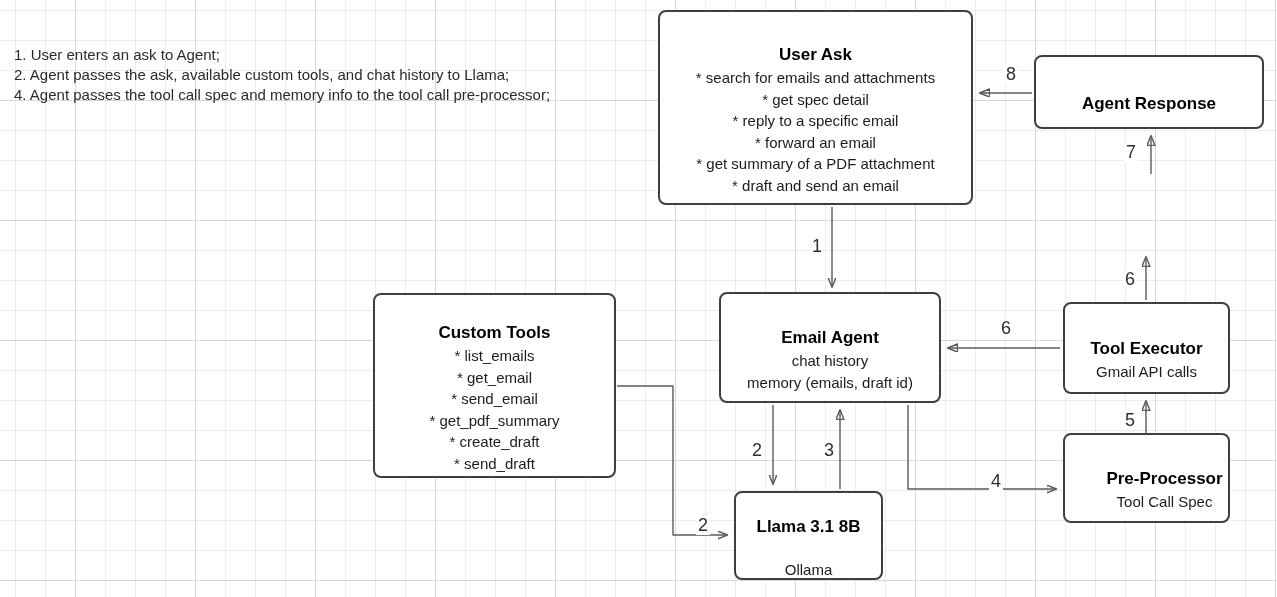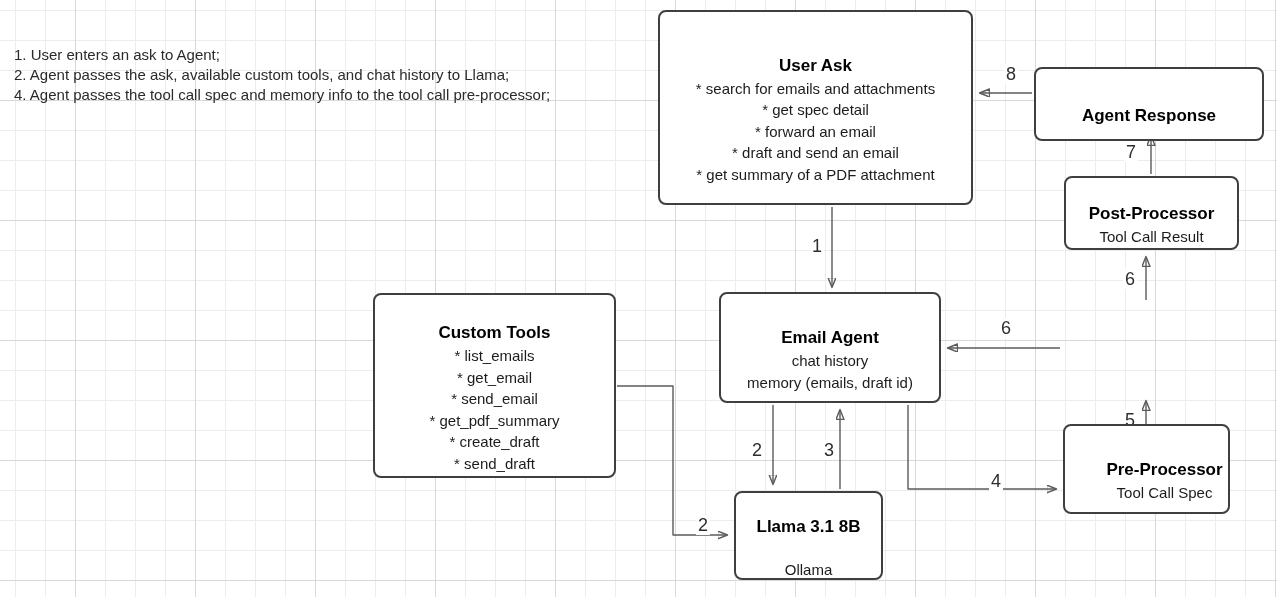--- a/index.html
+++ b/index.html
@@ -47,24 +47,24 @@
   }
   .box .title {
     font-weight: bold;
     font-size: 17px;
     line-height: 24px;
     color: #000000;
     margin-top: 24px;
   }
 
   .b-user-ask      { left: 658px;  top: 10px;  width: 315px; height: 195px; }
-  .b-agent-resp    { left: 1034px; top: 67px;  width: 230px; height: 74px; text-align: center; }
+  .b-agent-resp    { left: 1034px; top: 55px;  width: 230px; height: 74px; text-align: center; }
   .b-post-proc     { left: 1064px; top: 176px; width: 175px; height: 74px; }
   .b-tool-exec     { left: 1063px; top: 302px; width: 167px; height: 92px; }
-  .b-pre-proc      { left: 1063px; top: 424px; width: 167px; height: 90px; padding-left: 36px; }
+  .b-pre-proc      { left: 1063px; top: 433px; width: 167px; height: 90px; padding-left: 36px; }
   .b-email-agent   { left: 719px;  top: 292px; width: 222px; height: 111px; }
   .b-custom-tools  { left: 373px;  top: 293px; width: 243px; height: 185px; }
   .b-llama         { left: 734px;  top: 491px; width: 149px; height: 89px; gap: 20px; }
 
   svg.edges {
     position: absolute;
     left: 0; top: 0;
     width: 1277px; height: 597px;
     pointer-events: none;
   }
@@ -122,34 +122,35 @@
   <span class="edge-label" style="left:1130px; top:420px;">5</span>
   <span class="edge-label" style="left:996px; top:481px;">4</span>
   <span class="edge-label" style="left:757px; top:450px;">2</span>
   <span class="edge-label" style="left:829px; top:450px;">3</span>
   <span class="edge-label" style="left:703px; top:525px;">2</span>
 
   <div class="box b-user-ask">
     <div class="title">User Ask</div>
     <div>* search for emails and attachments</div>
     <div>* get spec detail</div>
+    <div>* reply to a specific email</div>
     <div>* forward an email</div>
+    <div>* get summary of a PDF attachment</div>
     <div>* draft and send an email</div>
-    <div>* get summary of a PDF attachment</div>
   </div>
 
   <div class="box b-agent-resp">
     <div class="title">Agent Response</div>
   </div>
 
-  <div class="box b-post-proc">
-    <div class="title">Post-Processor</div>
-    <div>Tool Call Result</div>
+
+  <div class="box b-tool-exec">
+    <div class="title">Tool Executor</div>
+    <div>Gmail API calls</div>
   </div>
-
 
   <div class="box b-pre-proc">
     <div class="title">Pre-Processor</div>
     <div>Tool Call Spec</div>
   </div>
 
   <div class="box b-email-agent">
     <div class="title">Email Agent</div>
     <div>chat history</div>
     <div>memory (emails, draft id)</div>

